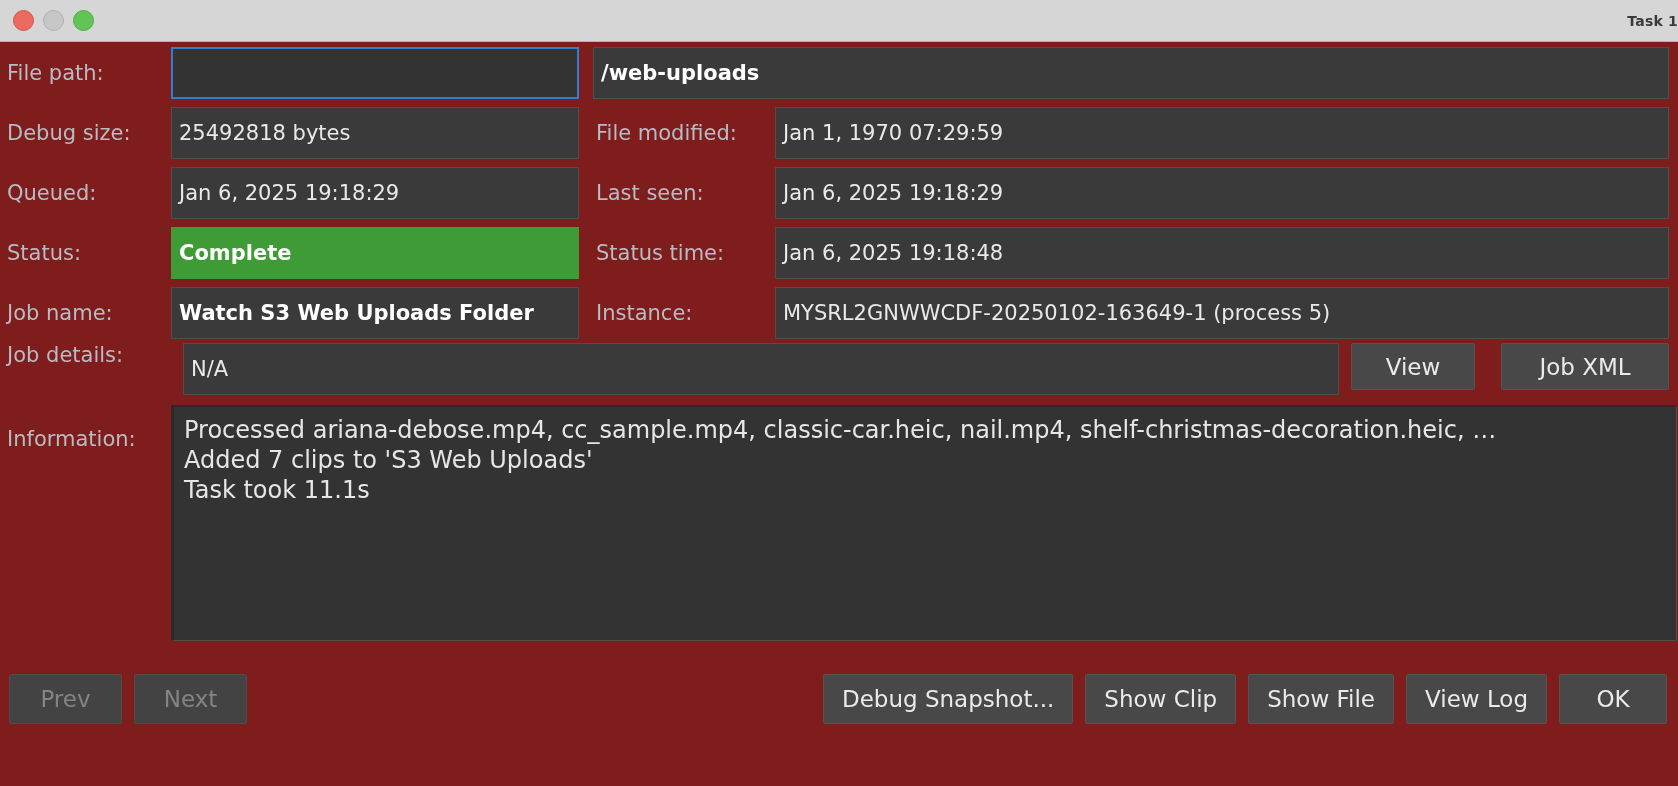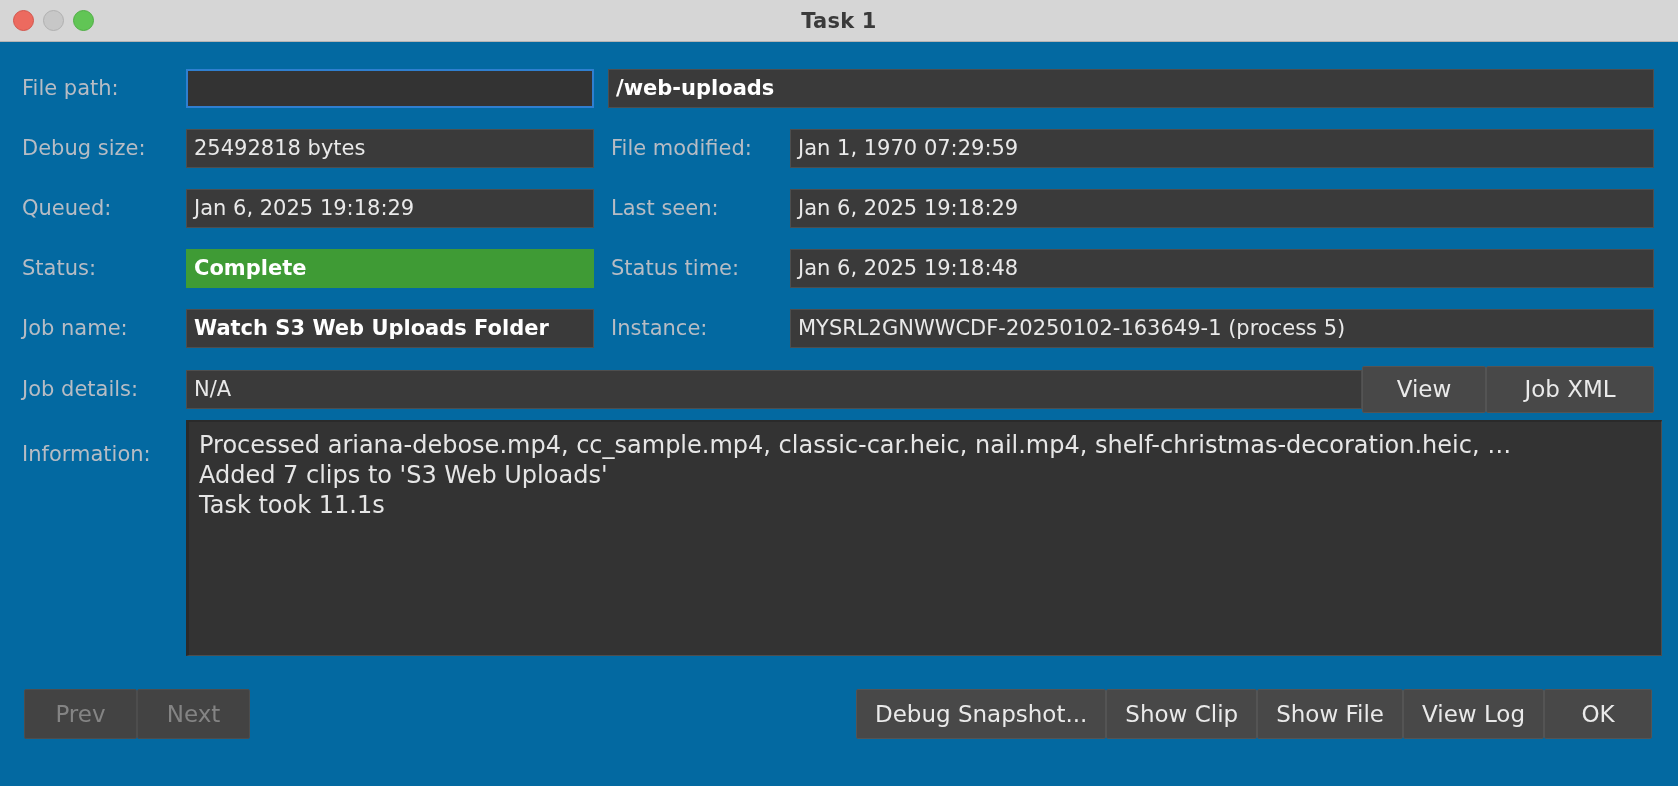--- a/index.html
+++ b/index.html
@@ -45,33 +45,33 @@
     border-radius: 50%;
     display: block;
   }
   .light.close  { background: #ec6a5f; border: 1px solid #d2554c; }
   .light.min    { background: #c7c7c7; border: 1px solid #b0b0b0; }
   .light.max    { background: #61c555; border: 1px solid #4fae45; }
 
   .window-title {
     position: absolute;
     left: 0; right: 0;
-    text-align: center;
-    font-size: 21px;
+    text-align: right;
+    font-size: 14px;
     font-weight: bold;
     color: #3b3b3b;
     letter-spacing: 0.2px;
     pointer-events: none;
   }
 
   
   .content {
     flex: 1;
-    background: #0369a1;
-    padding: 16px;
+    background: #7f1d1d;
+    padding: 1px;
     position: relative;
   }
 
   .row {
     display: flex;
     align-items: center;
     height: 60px;
   }
 
   .label {
@@ -86,21 +86,21 @@
   }
   .label.lbl-mid {
     width: 182px;
     padding-left: 3px;
     box-sizing: border-box;
   }
 
   .field {
     background: #3a3a3a;
     border: 1px solid #4e4e4e;
-    height: 39px;
+    height: 52px;
     box-sizing: border-box;
     display: flex;
     align-items: center;
     padding: 0 7px;
     color: #e9e9e9;
     font-size: 21px;
     white-space: nowrap;
     overflow: hidden;
   }
   .field.focused {
@@ -119,22 +119,22 @@
   .f-right { flex: 1; margin-right: 8px; }
 
   .spacer-14 { width: 14px; }
 
   
   .f-jobname { width: 408px; }
 
   
   .row-details {
     display: flex;
-    align-items: center;
     height: 62px;
+    gap: 12px;
   }
   .f-details {
     flex: 1;
   }
   .btn {
     background: #484848;
     border: 1px solid #545454;
     color: #eaeaea;
     font-size: 23px;
     height: 47px;
@@ -142,21 +142,21 @@
     padding: 0 18px;
     box-sizing: border-box;
     display: inline-flex;
     align-items: center;
     justify-content: center;
     border-radius: 2px;
     white-space: nowrap;
     cursor: default;
   }
   .btn.disabled { color: #848484; background: #434343; border-color: #4d4d4d; }
-  .btn.xml { min-width: 168px; margin-right: 8px; }
+  .btn.xml { min-width: 168px; margin-left: 14px; margin-right: 8px; }
   .btn.view { min-width: 124px; }
 
   
   .row-info {
     display: flex;
     align-items: flex-start;
     height: 248px;
   }
   .label.lbl-info {
     width: 170px;
@@ -180,21 +180,21 @@
   }
   .infobox div { white-space: nowrap; }
 
   
   .footer {
     height: 92px;
     display: flex;
     align-items: center;
     padding: 0 10px 0 8px;
     box-sizing: border-box;
-    gap: 0;
+    gap: 12px;
   }
   .footer .grow { flex: 1; }
   .footer .btn { height: 50px; }
   .btn.nav { min-width: 113px; }
   .btn.ok  { min-width: 108px; }
 </style>
 </head>
 <body>
 
 <div class="window">

